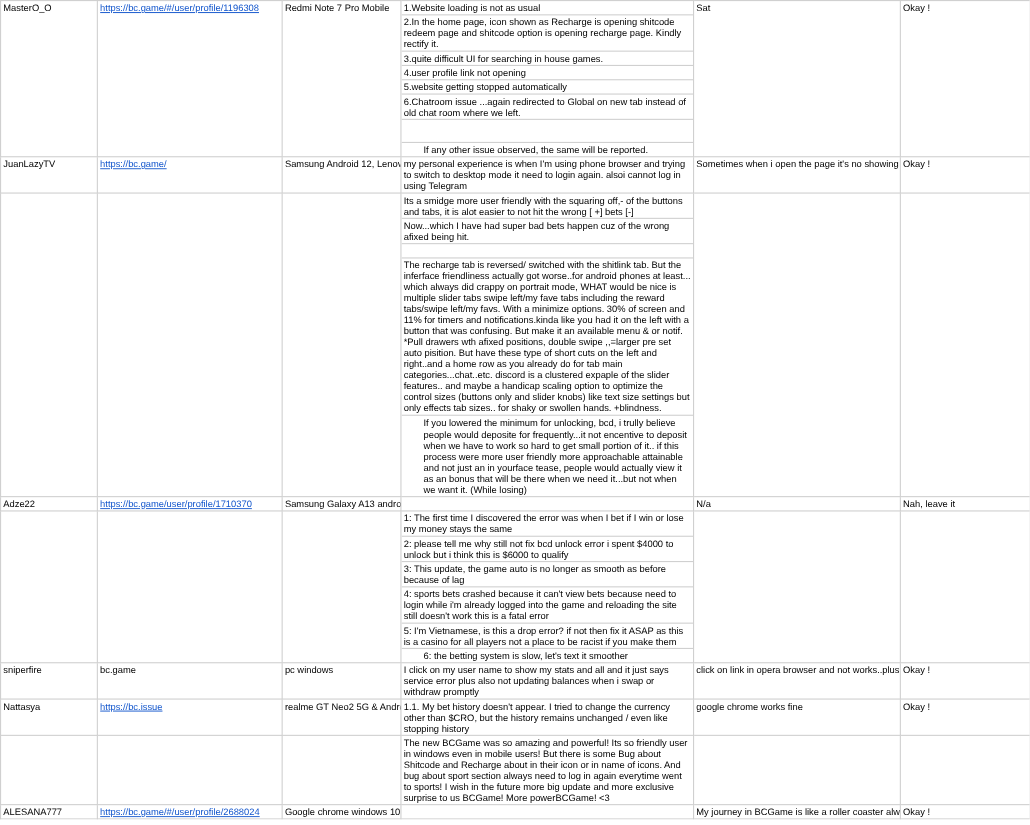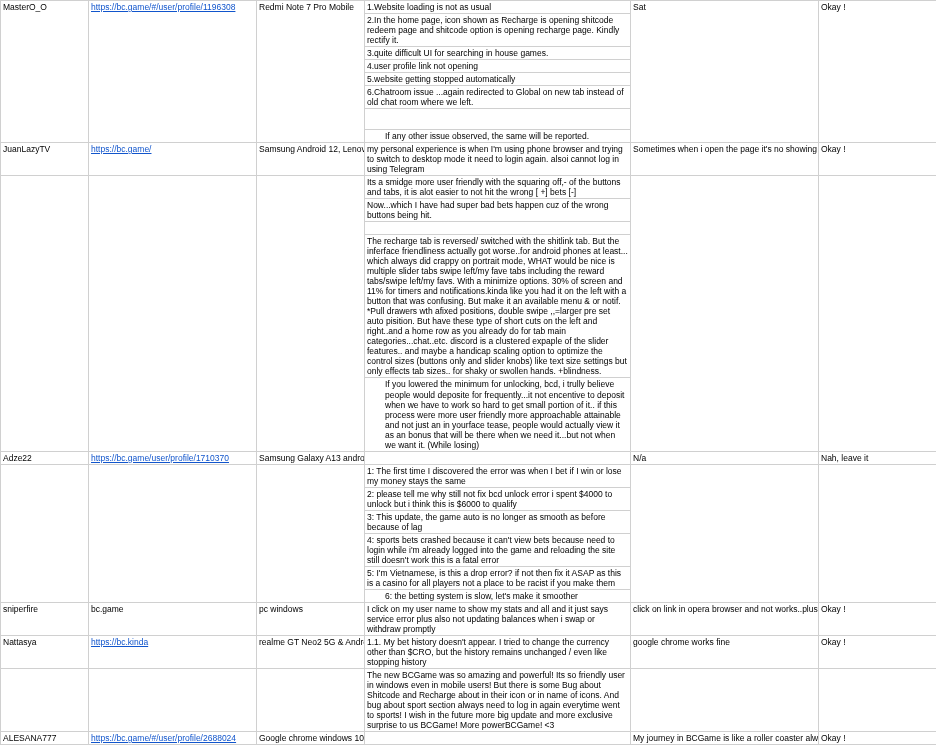--- a/index.html
+++ b/index.html
@@ -101,21 +101,21 @@
       <td class="answer">Okay !</td>
     </tr>
 
     <tr>
       <td class="user"></td>
       <td class="link"></td>
       <td class="device"></td>
       <td class="issue stacked">
         <div class="issue-stack">
           <div>Its a smidge more user friendly with the squaring off,- of the buttons and tabs, it is alot easier to not hit the wrong [ +] bets [-]</div>
-          <div>Now...which I have had super bad bets happen cuz of the wrong buttons being hit.</div>
+          <div>Now...which I have had super bad bets happen cuz of the wrong afixed being hit.</div>
           <div style="height:10px"></div>
           <div>The recharge tab is reversed/ switched with the shitlink tab. But the inferface friendliness actually got worse..for android phones at least... which always did crappy on portrait mode, WHAT would be nice is multiple slider tabs swipe left/my fave tabs including the reward tabs/swipe left/my favs. With a minimize options. 30% of screen and 11% for timers and notifications.kinda like you had it on the left with a button that was confusing. But make it an available menu &amp; or notif. *Pull drawers wth afixed positions, double swipe ,,=larger pre set auto pisition. But have these type of short cuts on the left and right..and a home row as you already do for tab main categories...chat..etc. discord is a clustered expaple of the slider features.. and maybe a handicap scaling option to optimize the control sizes (buttons only and slider knobs) like text size settings but only effects tab sizes.. for shaky or swollen hands. +blindness.</div>
           <div>If you lowered the minimum for unlocking, bcd, i trully believe people would deposite for frequently...it not encentive to deposit when we have to work so hard to get small portion of it.. if this process were more user friendly more approachable attainable and not just an in yourface tease, people would actually view it as an bonus that will be there when we need it...but not when we want it. (While losing)</div>
         </div>
       </td>
       <td class="note"></td>
       <td class="answer"></td>
     </tr>
 
     <tr>
@@ -133,42 +133,42 @@
       <td class="user"></td>
       <td class="link"></td>
       <td class="device"></td>
       <td class="issue stacked">
         <div class="issue-stack">
           <div>1: The first time I discovered the error was when I bet if I win or lose my money stays the same</div>
           <div>2: please tell me why still not fix bcd unlock error i spent $4000 to unlock but i think this is $6000 to qualify</div>
           <div>3: This update, the game auto is no longer as smooth as before because of lag</div>
           <div>4: sports bets crashed because it can't view bets because need to login while i'm already logged into the game and reloading the site still doesn't work this is a fatal error</div>
           <div>5: I'm Vietnamese, is this a drop error? if not then fix it ASAP as this is a casino for all players not a place to be racist if you make them</div>
-          <div>6: the betting system is slow, let's make it smoother</div>
+          <div>6: the betting system is slow, let's text it smoother</div>
         </div>
       </td>
       <td class="note"></td>
       <td class="answer"></td>
     </tr>
 
 
     <tr>
       <td class="user">sniperfire</td>
       <td class="plain">bc.game</td>
       <td class="device">pc windows</td>
       <td class="issue">I click on my user name to show my stats and all and it just says service error plus also not updating balances when i swap or withdraw promptly</td>
       <td class="note">click on link in opera browser and not works..plus also not</td>
       <td class="answer">Okay !</td>
     </tr>
 
 
     <tr>
       <td class="user">Nattasya</td>
       <td class="link">
-          <a href="#">https://bc.kinda</a>
+          <a href="#">https://bc.issue</a>
         </td>
       <td class="device">realme GT Neo2 5G &amp; Android 1</td>
       <td class="issue">1.1. My bet history doesn't appear. I tried to change the currency other than $CRO, but the history remains unchanged / even like stopping history</td>
       <td class="note">google chrome works fine</td>
       <td class="answer">Okay !</td>
     </tr>
 
     <tr>
       <td class="user"></td>
       <td class="link"></td>

